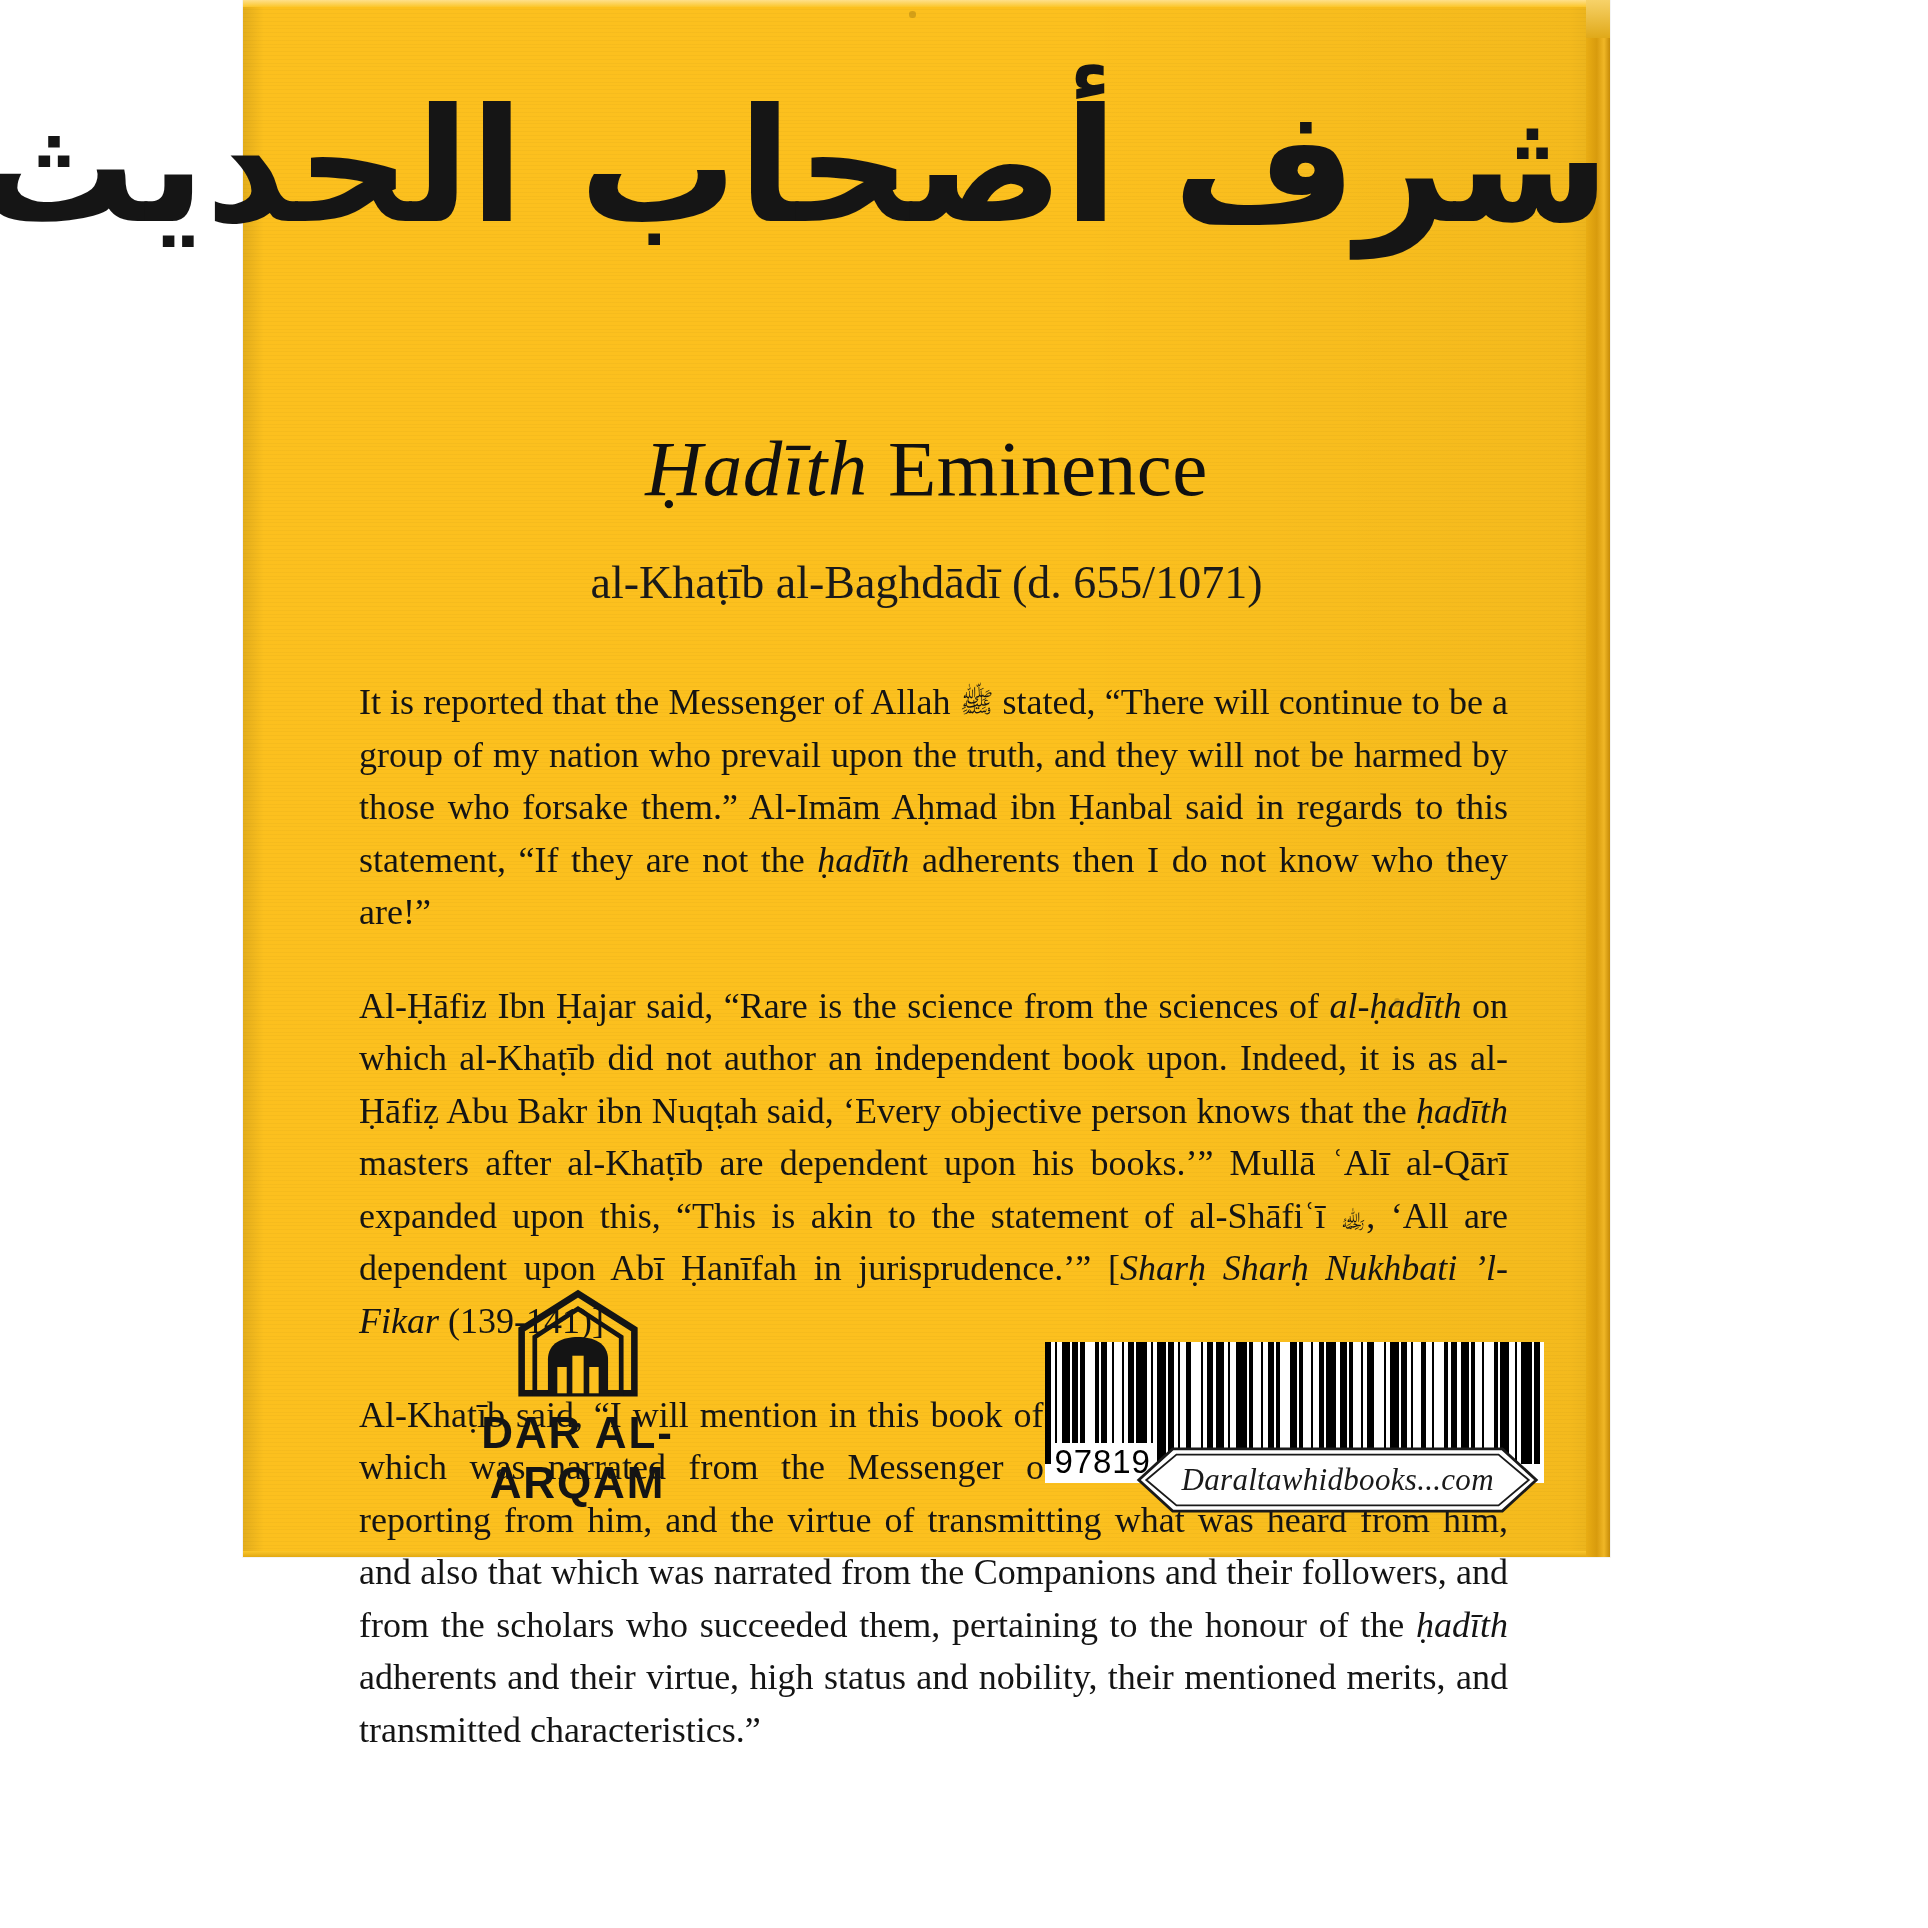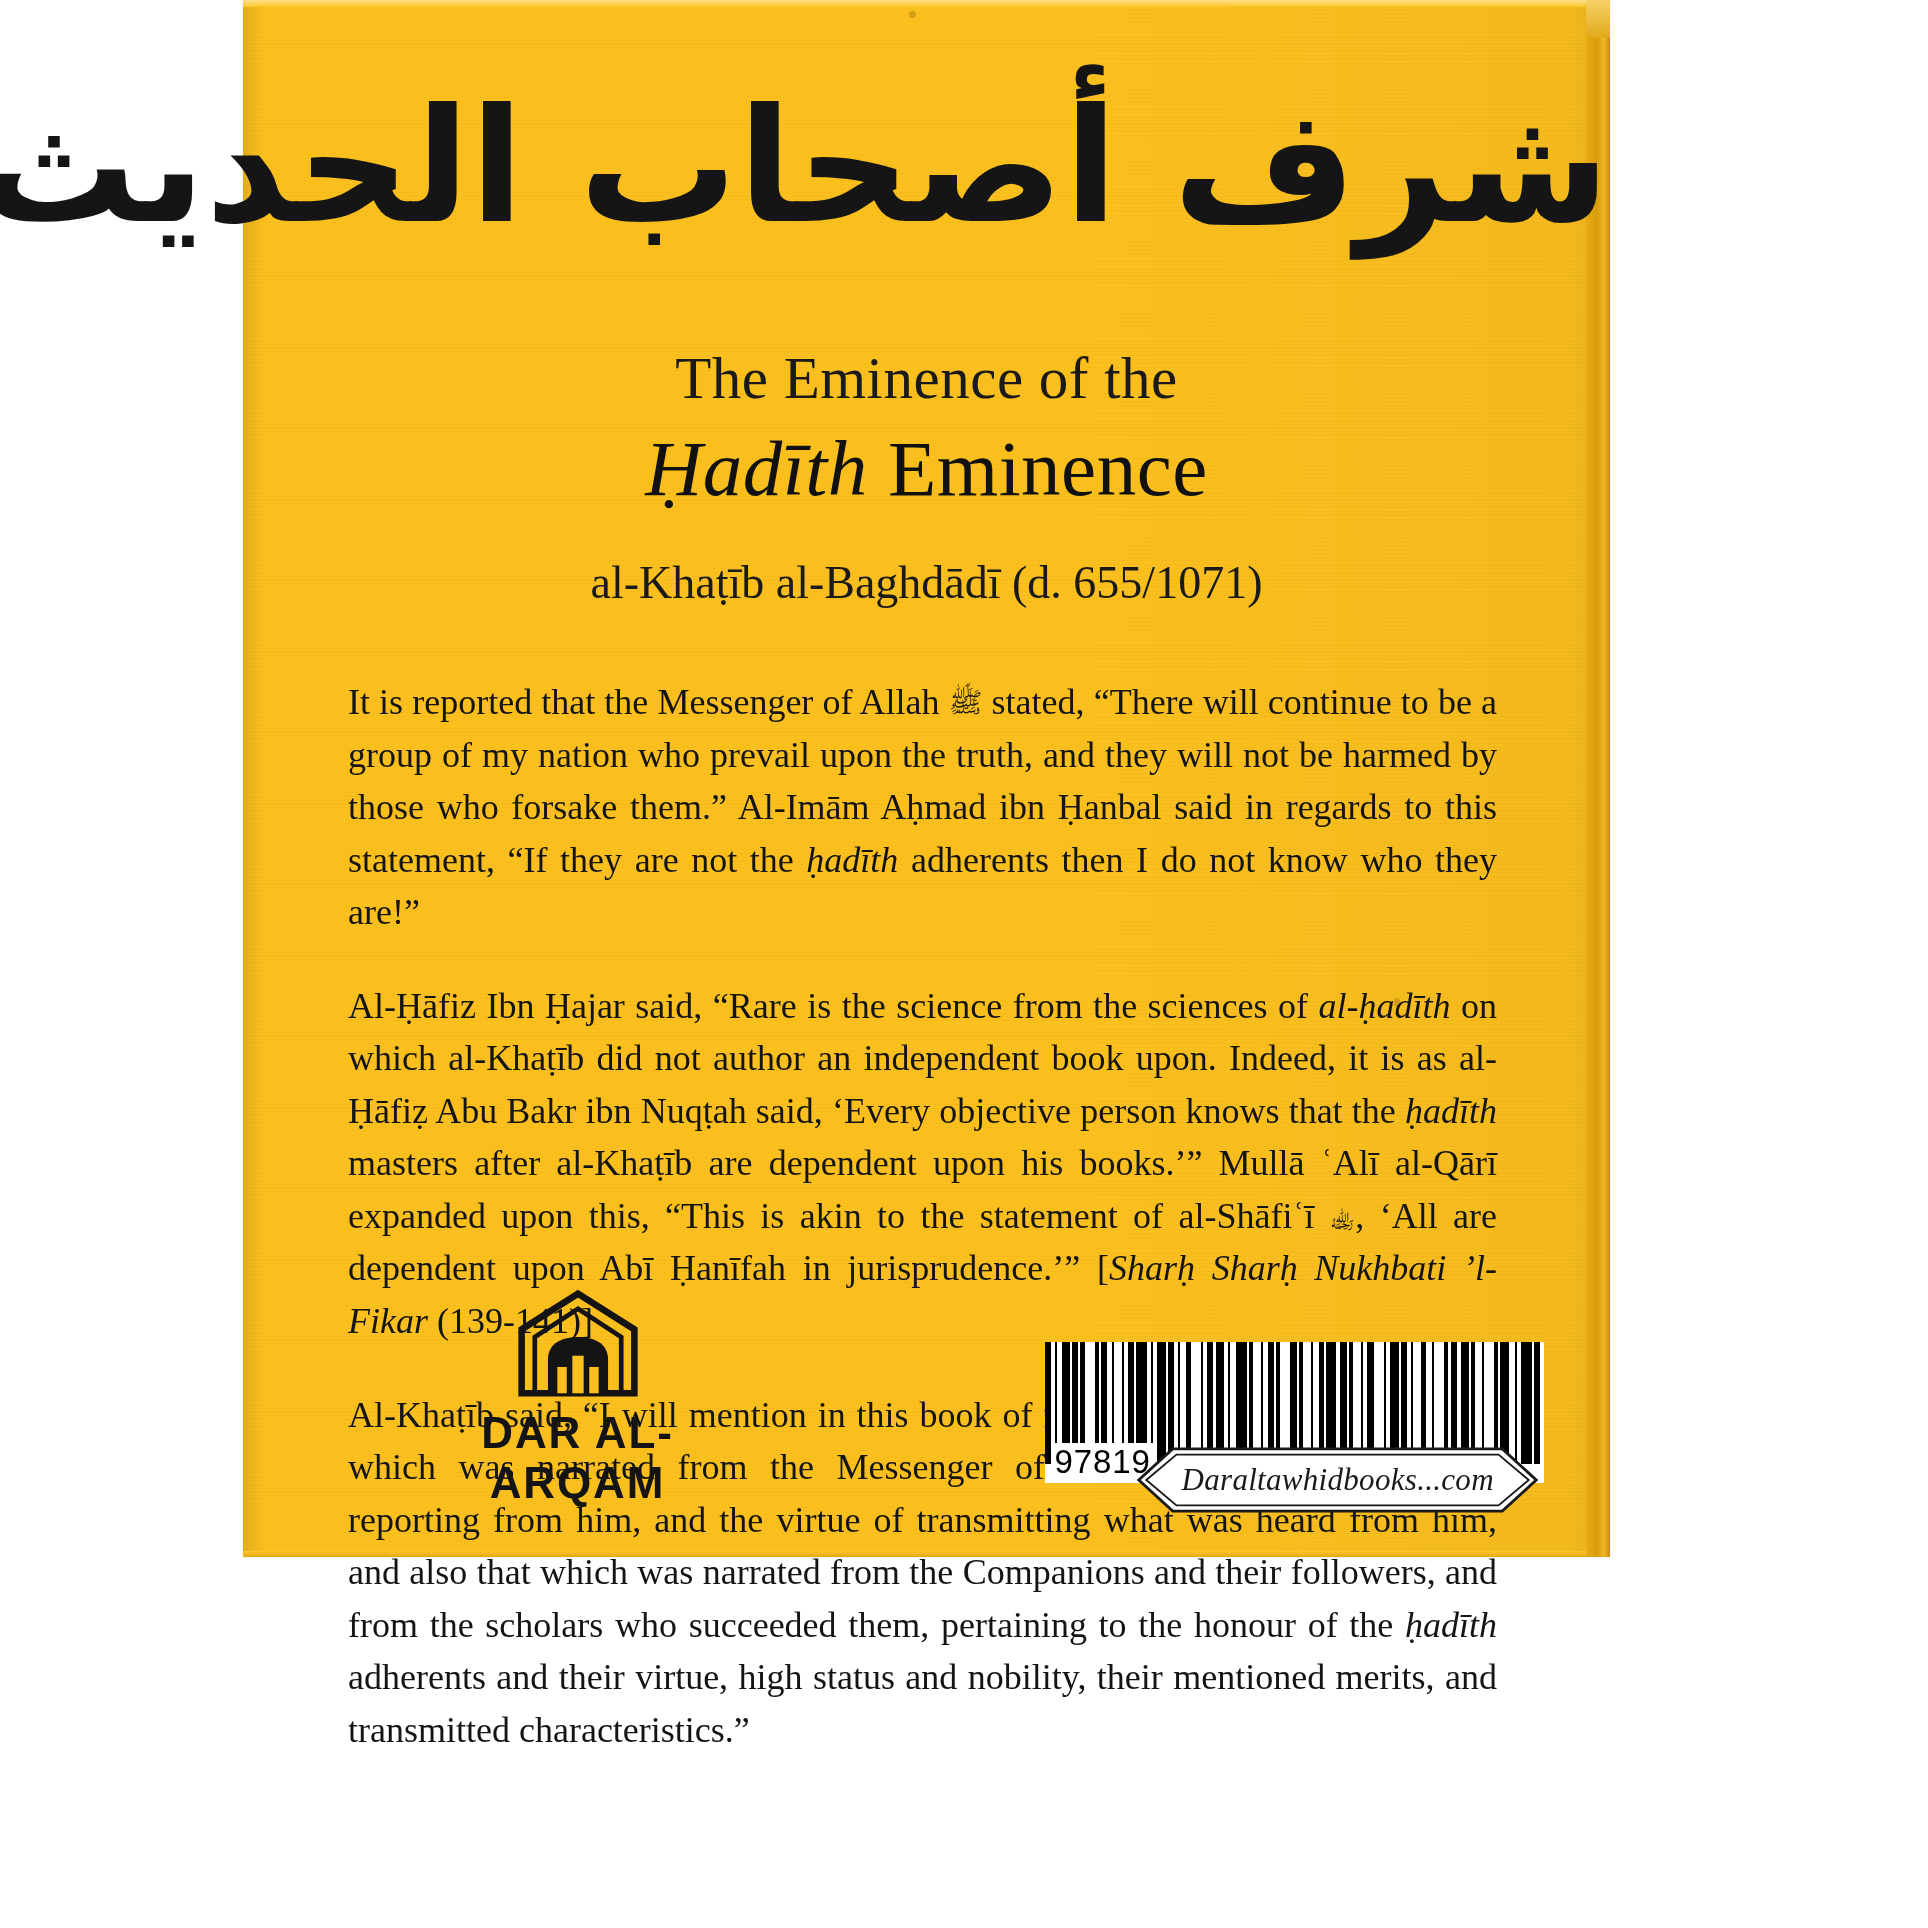--- a/index.html
+++ b/index.html
@@ -127,21 +127,21 @@
     left: 0; top: 556px;
     width: 100%;
     text-align: center;
     font-size: 46px;
     color: #1a1a1a;
   }
 
   
   #body-text {
     position: absolute;
-    left: 105px;
+    left: 116px;
     top: 676px;
     width: 1149px;
     color: #141414;
   }
   #body-text p {
     margin: 0 0 41px 0;
     font-size: 36px;
     line-height: 1.46;
     text-align: justify;
     text-justify: inter-word;
@@ -252,21 +252,20 @@
     <div id="bottom-edge"></div>
     <div id="spine-edge">
       <div id="spine-edge-top"></div>
     </div>
 
     <div class="speck" style="left:666px; top:11.3px; width:6.6px; height:6.6px;"></div>
     <div class="speck" style="left:1151px; top:998px; width:5.6px; height:8.5px;"></div>
 
     <div id="arabic-title">شرف أصحاب الحديث</div>
 
-    <div id="title-line1">The Eminence of the</div>
 
     <div id="title-line2">
       <span class="em">Ḥadīth</span><span> Eminence</span>
     </div>
 
     <div id="author-line">al-Khaṭīb al-Baghdādī (d. 655/1071)</div>
 
     <div id="body-text">
       <p>It is reported that the Messenger of Allah <span class="sala">ﷺ</span> stated, “There will continue to be a group of my nation who prevail upon the truth, and they will not be harmed by those who forsake them.” Al-Imām Aḥmad ibn Ḥanbal said in regards to this statement, “If they are not the <span class="it">ḥadīth</span> adherents then I do not know who they are!”</p>
       <p>Al-Ḥāfiz Ibn Ḥajar said, “Rare is the science from the sciences of <span class="it">al-ḥadīth</span> on which al-Khaṭīb did not author an independent book upon. Indeed, it is as al-Ḥāfiẓ Abu Bakr ibn Nuqṭah said, ‘Every objective person knows that the <span class="it">ḥadīth</span> masters after al-Khaṭīb are dependent upon his books.’” Mullā ʿAlī al-Qārī expanded upon this, “This is akin to the statement of al-Shāfiʿī <span class="sala">﵀</span>, ‘All are dependent upon Abī Ḥanīfah in jurisprudence.’” [<span class="it">Sharḥ Sharḥ Nukhbati ’l-Fikar</span> (139-141)]</p>

